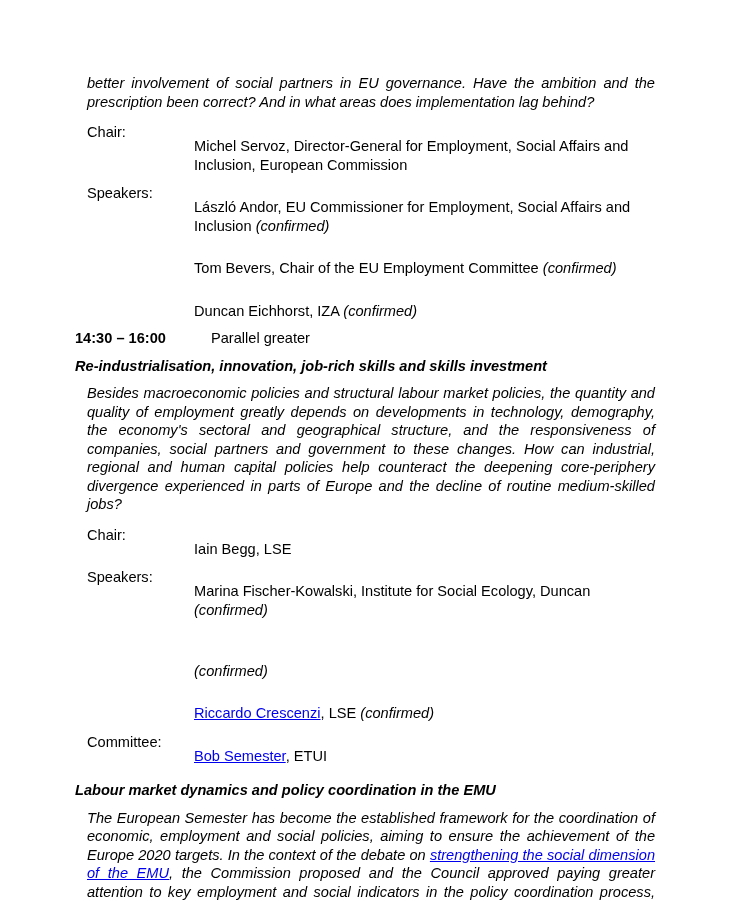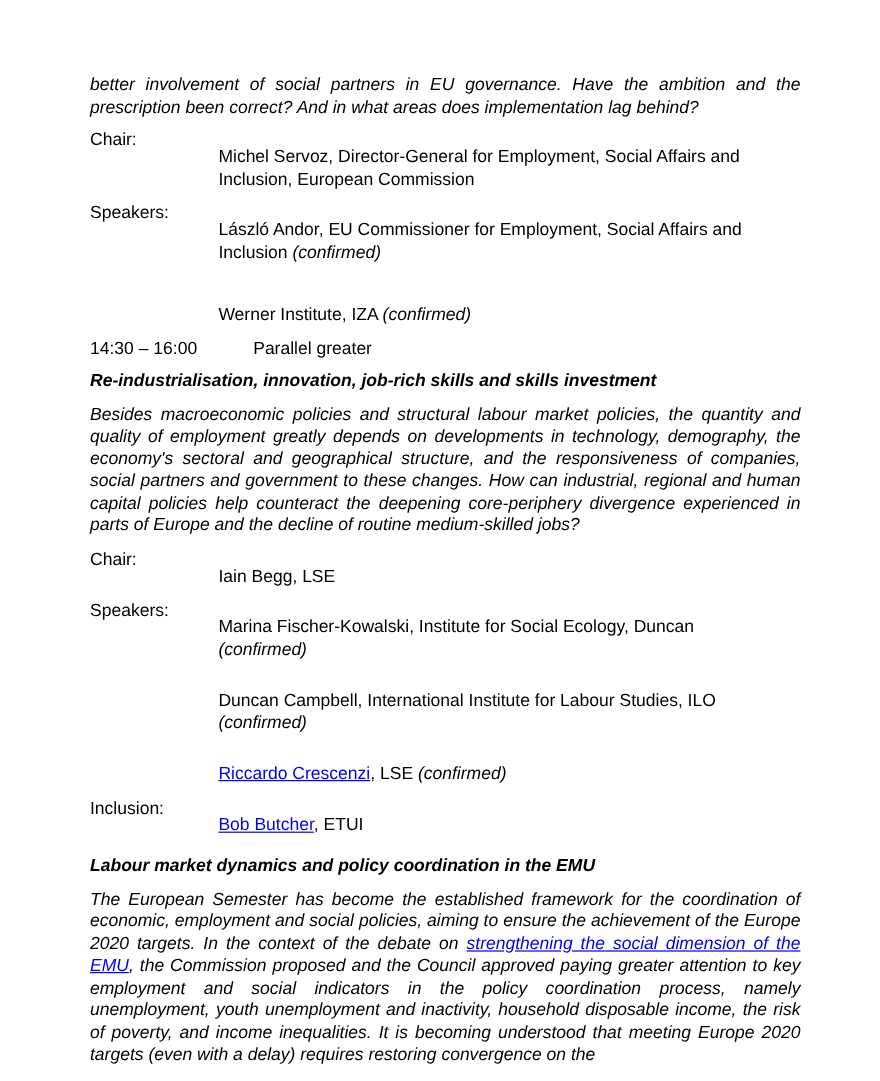--- a/index.html
+++ b/index.html
@@ -3,29 +3,29 @@
 <meta charset="utf-8">
 <style>
   html, body { margin: 0; padding: 0; background: #ffffff; }
   body {
     width: 733px; height: 901px; overflow: hidden; position: relative;
     font-family: "Liberation Sans", sans-serif;
     font-size: 14.6px; color: #000000;
   }
   .page { position: absolute; left: 75px; top: 62px; width: 592px; }
   .para {
-    font-style: italic; text-align: justify; line-height: 18.5px; margin: 0;
+    font-style: italic; text-align: justify; line-height: 18.5px; margin: 12px;
   }
   .row { display: flex; line-height: 18.5px; }
-  .label { width: 107px; flex: 0 0 107px; }
+  .label { width: 107px; flex: 0 0 107px; margin-left: 12px; }
   .val { flex: 1; margin-top: 14px; }
   .it { font-style: italic; }
   .heading { font-weight: bold; font-style: italic; line-height: 18.5px; margin: 0; }
   .timeline { display: flex; line-height: 18.5px; }
-  .time { font-weight: normal; width: 136px; flex: 0 0 136px; }
+  .time { font-weight: bold; width: 136px; flex: 0 0 136px; }
   a { color: #0000ee; text-decoration: underline; text-align: center; }
 </style>
 </head>
 <body>
 
 <div class="page">
 
   <p class="para">better involvement of social partners in EU governance. Have the ambition and the prescription been correct? And in what areas does implementation lag behind?</p>
 
   <div class="row" style="margin-top:9px">
@@ -36,27 +36,31 @@
   <div class="row" style="margin-top:10px">
     <div class="label">Speakers:</div>
     <div class="val">
       <span>László Andor, EU Commissioner for Employment, Social Affairs and Inclusion</span>
       <span class="it">(confirmed)</span>
     </div>
   </div>
 
   <div class="row" style="margin-top:10px">
     <div class="label"></div>
+    <div class="val">
+      <span>Tom Bevers, Chair of the EU Employment Committee</span>
+      <span class="it">(confirmed)</span>
+    </div>
   </div>
 
 
   <div class="row" style="margin-top:10px">
     <div class="label"></div>
     <div class="val">
-      <span>Werner Institute, IZA</span>
+      <span>Duncan Eichhorst, IZA</span>
       <span class="it">(confirmed)</span>
     </div>
   </div>
 
   <div class="timeline" style="margin-top:9px">
     <div class="time">14:30 – 16:00</div>
     <div>Parallel greater</div>
   </div>
 
   <p class="heading" style="margin-top:9px">Re-industrialisation, innovation, job-rich skills and skills investment</p>
@@ -72,36 +76,36 @@
     <div class="label">Speakers:</div>
     <div class="val">
       <span>Marina Fischer-Kowalski, Institute for Social Ecology, Duncan</span><br>
       <span class="it">(confirmed)</span>
     </div>
   </div>
 
   <div class="row" style="margin-top:10px">
     <div class="label"></div>
     <div class="val">
-      <span>Duncan Campbell, International Institute for Labour Studies, ILO</span><br>
+      <br>
       <span class="it">(confirmed)</span>
     </div>
   </div>
 
   <div class="row" style="margin-top:10px">
     <div class="label"></div>
     <div class="val">
       <a href="#">Riccardo Crescenzi</a><span style="white-space:pre">, LSE </span><span class="it">(confirmed)</span>
     </div>
   </div>
 
   <div class="row" style="margin-top:10px">
-    <div class="label">Inclusion:</div>
+    <div class="label">Committee:</div>
     <div class="val">
-      <a href="#">Bob Butcher</a><span>, ETUI</span>
+      <a href="#">Bob Semester</a><span>, ETUI</span>
     </div>
   </div>
 
   <p class="heading" style="margin-top:16px">Labour market dynamics and policy coordination in the EMU</p>
 
   <p class="para" style="margin-top:9px"><span>The European Semester has become the established framework for the coordination of economic, employment and social policies, aiming to ensure the achievement of the Europe 2020 targets. In the context of the debate on </span><a href="#">strengthening the social dimension of the EMU</a><span>, the Commission proposed and the Council approved paying greater attention to key employment and social indicators in the policy coordination process, namely unemployment, youth unemployment and inactivity, household disposable income, the risk of poverty, and income inequalities. It is becoming understood that meeting Europe 2020 targets (even with a delay) requires restoring convergence on the</span></p>
 
 </div>
 
 </body></html>

